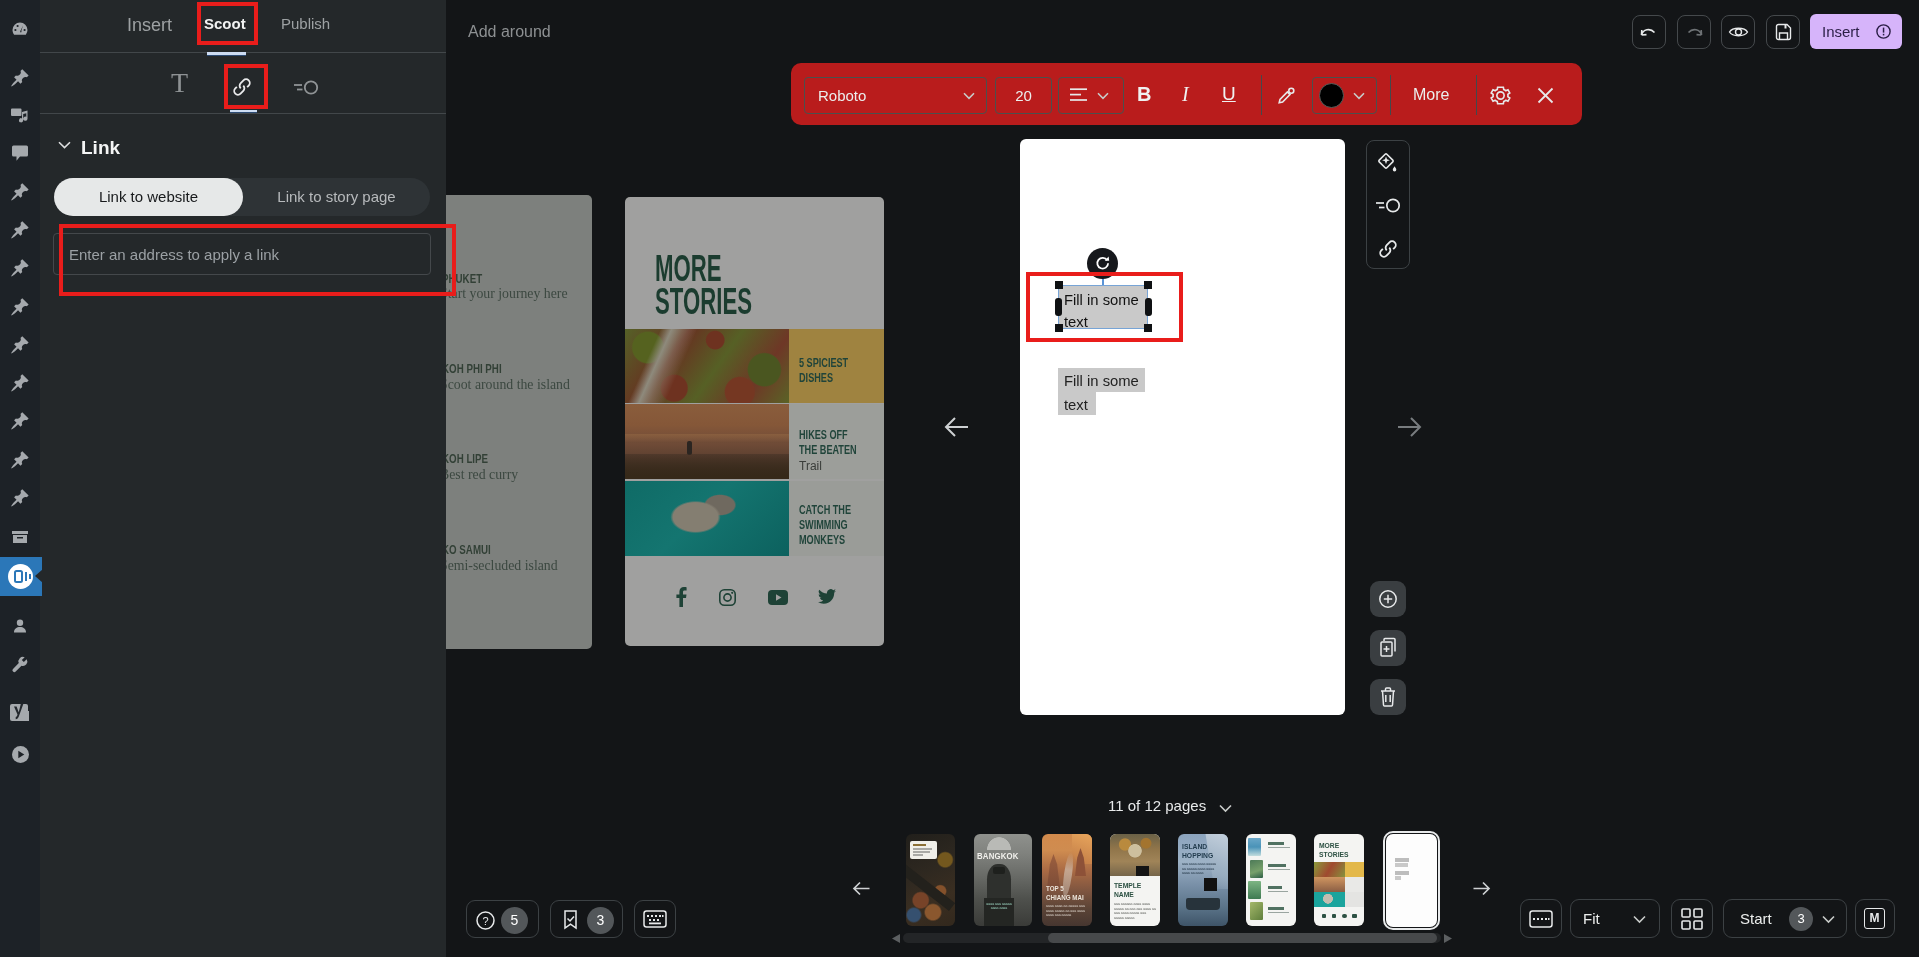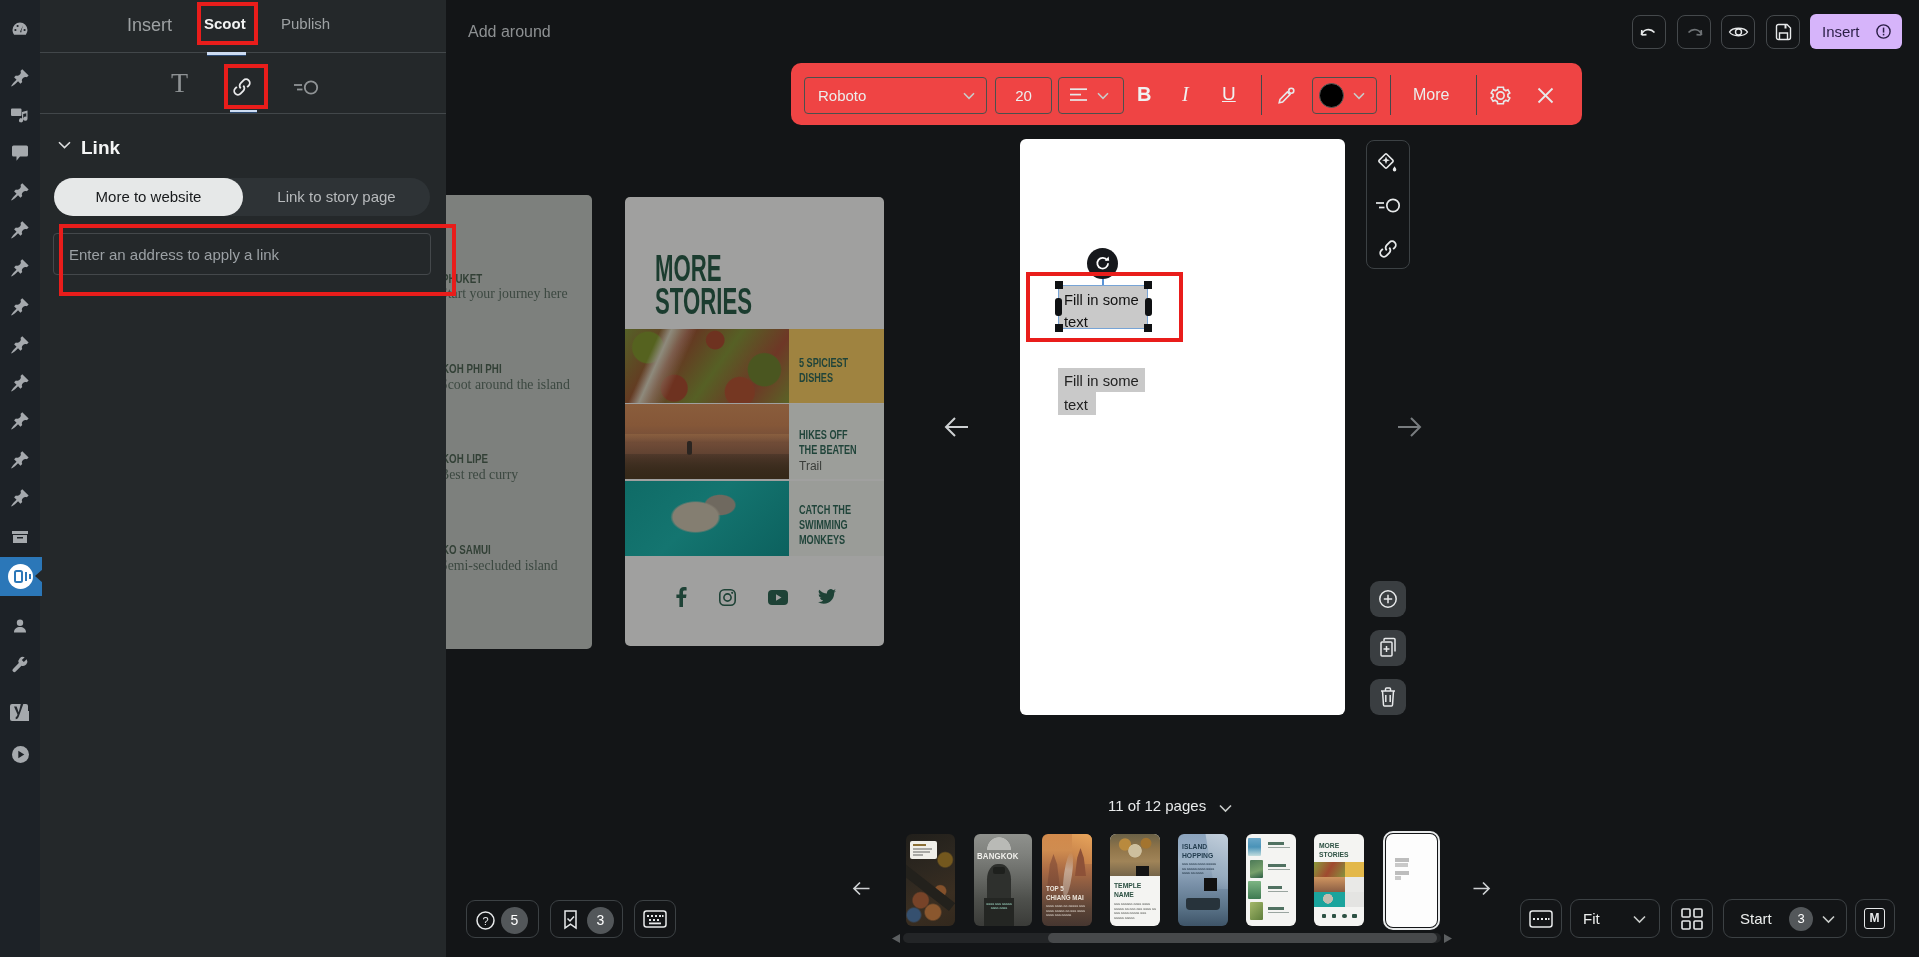--- a/index.html
+++ b/index.html
@@ -112,21 +112,21 @@
         <line x1="4" y1="10.5" x2="9.5" y2="10.5" stroke="#909496" stroke-width="1.8"></line>
       </svg>
 
     <svg class="abs" style="left:18px;top:141px;" width="13" height="8" viewBox="0 0 13 8">
         <path fill="none" stroke="#dcdedf" stroke-width="1.6" d="M1 1.2 L6.5 6.6 L12 1.2"></path>
       </svg>
     <div class="abs" style="left:41px;top:137px;font-size:19px;font-weight:bold;color:#f4f5f5;">Link</div>
 
     <div class="abs" style="left:14px;top:178px;width:376px;height:38px;background:#2e3336;border-radius:19px;"></div>
     <div class="abs" style="left:14px;top:178px;width:189px;height:38px;background:#e6e8e8;border-radius:19px;"></div>
-    <div class="abs" style="left:14px;top:178px;width:189px;height:38px;line-height:38px;text-align:center;font-size:15px;color:#17191b;">More to website</div>
+    <div class="abs" style="left:14px;top:178px;width:189px;height:38px;line-height:38px;text-align:center;font-size:15px;color:#17191b;">Link to website</div>
     <div class="abs" style="left:203px;top:178px;width:187px;height:38px;line-height:38px;text-align:center;font-size:15px;color:#b7babc;">Link to story page</div>
 
     <div class="abs" style="left:13px;top:233px;width:378px;height:42px;border:1px solid #44484b;border-radius:4px;"></div>
     <div class="abs" style="left:29px;top:246px;font-size:15px;color:#9ba0a4;">Enter an address to apply a link</div>
   </div>
 
   <div class="abs" style="left:468px;top:23px;font-size:16px;color:#8d9092;z-index:5;">Add around</div>
 
   <div class="abs" style="left:1632px;top:15px;width:34px;height:34px;border:1px solid #45494c;border-radius:8px;"></div>
   <svg class="abs" style="left:1639px;top:24px;" width="20" height="16" viewBox="0 0 20 16">
@@ -149,21 +149,21 @@
     </svg>
 
   <div class="abs" style="left:1810px;top:14px;width:92px;height:35px;background:#d6b4fa;border-radius:6px;"></div>
   <div class="abs" style="left:1822px;top:23px;font-size:15px;color:#2a1e45;">Insert</div>
   <svg class="abs" style="left:1876px;top:24px;" width="15" height="15" viewBox="0 0 15 15">
       <circle cx="7.5" cy="7.5" r="6.6" fill="none" stroke="#2a1e45" stroke-width="1.4"></circle>
       <rect x="6.8" y="3.6" width="1.5" height="5" fill="#2a1e45"></rect>
       <rect x="6.8" y="9.8" width="1.5" height="1.6" fill="#2a1e45"></rect>
     </svg>
 
-  <div class="abs" style="left:791px;top:63px;width:791px;height:62px;background:#ef4444;border-radius:10px;z-index:6;">
+  <div class="abs" style="left:791px;top:63px;width:791px;height:62px;background:#b91c1c;border-radius:10px;z-index:6;">
     <div class="abs" style="left:13px;top:14px;width:183px;height:37px;border:1px solid #4b504d;border-radius:4px;"></div>
     <div class="abs" style="left:27px;top:24px;font-size:15px;color:#eceeed;">Roboto</div>
     <svg class="abs" style="left:172px;top:29px;" width="12" height="8" viewBox="0 0 12 8">
         <path fill="none" stroke="#c8cbc9" stroke-width="1.6" d="M1 1.3 L6 6.3 L11 1.3"></path>
       </svg>
     <div class="abs" style="left:204px;top:14px;width:57px;height:37px;border:1px solid #4b504d;border-radius:4px;"></div>
     <div class="abs" style="left:204px;top:24px;width:57px;text-align:center;font-size:15px;color:#eceeed;">20</div>
     <div class="abs" style="left:267px;top:14px;width:66px;height:37px;border:1px solid #4b504d;border-radius:4px;"></div>
     <svg class="abs" style="left:279px;top:25px;" width="17" height="14" viewBox="0 0 17 14">
         <g stroke="#e7e9ea" stroke-width="1.7">

